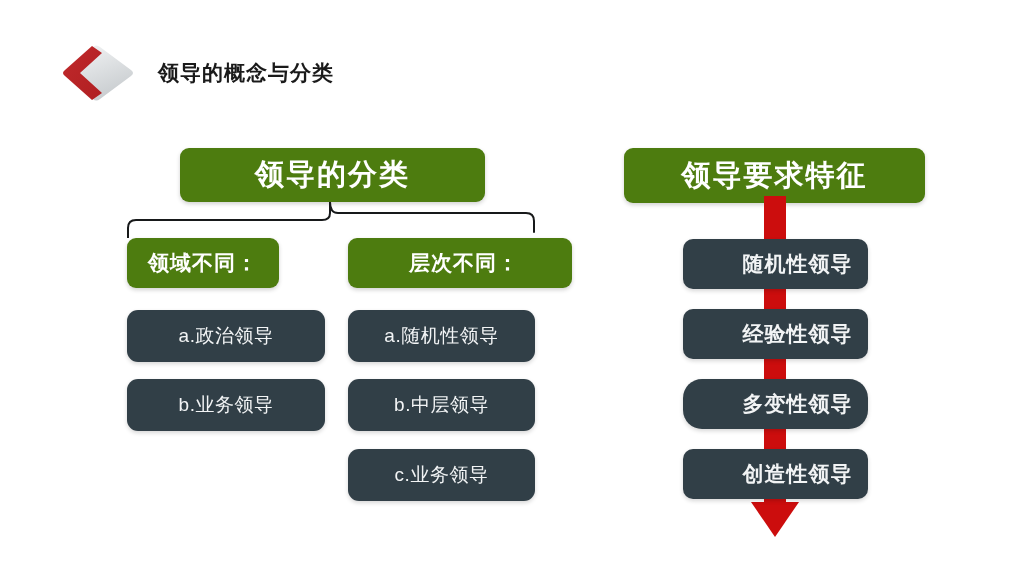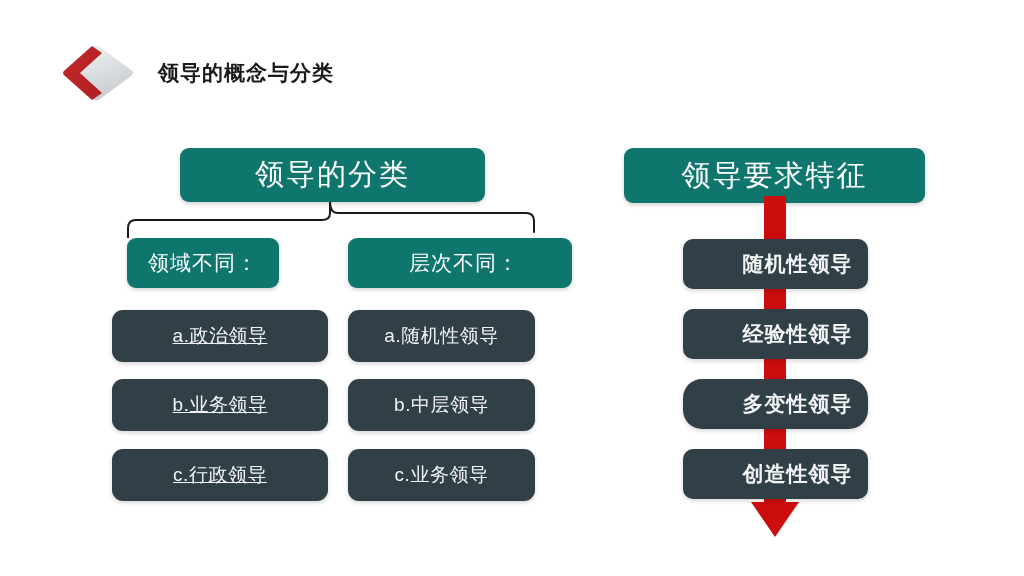--- a/index.html
+++ b/index.html
@@ -53,25 +53,25 @@
   .pill {
     position: absolute;
     display: flex;
     align-items: center;
     justify-content: center;
     box-sizing: border-box;
     text-align: center;
     white-space: nowrap;
   }
   .pill-red {
-    background: #0f766e;
+    background: #4d7c0f;
     color: #ffffff;
     border-radius: 9px;
     box-shadow: 0 2px 4px rgba(0,0,0,0.18);
-    font-weight: normal;
+    font-weight: bold;
   }
   .pill-dark {
     background: #313f47;
     color: #f2f4f5;
     border-radius: 11px;
     box-shadow: 0 2px 4px rgba(0,0,0,0.16);
   }
 
   
   .left-main-header {
@@ -98,21 +98,21 @@
     letter-spacing: 1px;
   }
   .sub-header-left  { left: 127px; width: 152px; }
   .sub-header-right { left: 348px; width: 224px; padding-left: 8px; }
 
   .item-box {
     height: 52px;
     font-size: 19px;
     letter-spacing: 0.5px;
   }
-  .col-left  { left: 112px; width: 216px; text-decoration: underline; }
+  .col-left  { left: 127px; width: 198px; }
   .col-right { left: 348px; width: 187px; }
   .row-1 { top: 310px; }
   .row-2 { top: 379px; }
   .row-3 { top: 449px; }
 
   
   .right-main-header {
     left: 624px;
     top: 148px;
     width: 301px;
@@ -178,21 +178,20 @@
     <svg width="410" height="36" viewBox="0 0 410 36" xmlns="http://www.w3.org/2000/svg">
       <path d="M2 36 L2 26 Q2 18 10 18 L196 18 Q204 18 204 11 L204 0 Q204 11 212 11 L400 11 Q408 11 408 19 L408 30" fill="none" stroke="#17191a" stroke-width="2" stroke-linecap="round" stroke-linejoin="round"></path>
     </svg>
   </div>
 
   <div class="pill pill-red sub-header sub-header-left">领域不同：</div>
   <div class="pill pill-red sub-header sub-header-right">层次不同：</div>
 
   <div class="pill pill-dark item-box col-left row-1">a.政治领导</div>
   <div class="pill pill-dark item-box col-left row-2">b.业务领导</div>
-  <div class="pill pill-dark item-box col-left row-3">c.行政领导</div>
 
   <div class="pill pill-dark item-box col-right row-1">a.随机性领导</div>
   <div class="pill pill-dark item-box col-right row-2">b.中层领导</div>
   <div class="pill pill-dark item-box col-right row-3">c.业务领导</div>
 
   <div class="pill pill-red right-main-header">领导要求特征</div>
 
   <div class="arrow-wrap">
     <svg width="60" height="345" viewBox="0 0 60 345" xmlns="http://www.w3.org/2000/svg">
       <rect x="19" y="0" width="22" height="310" fill="#cc0d0d"></rect>

